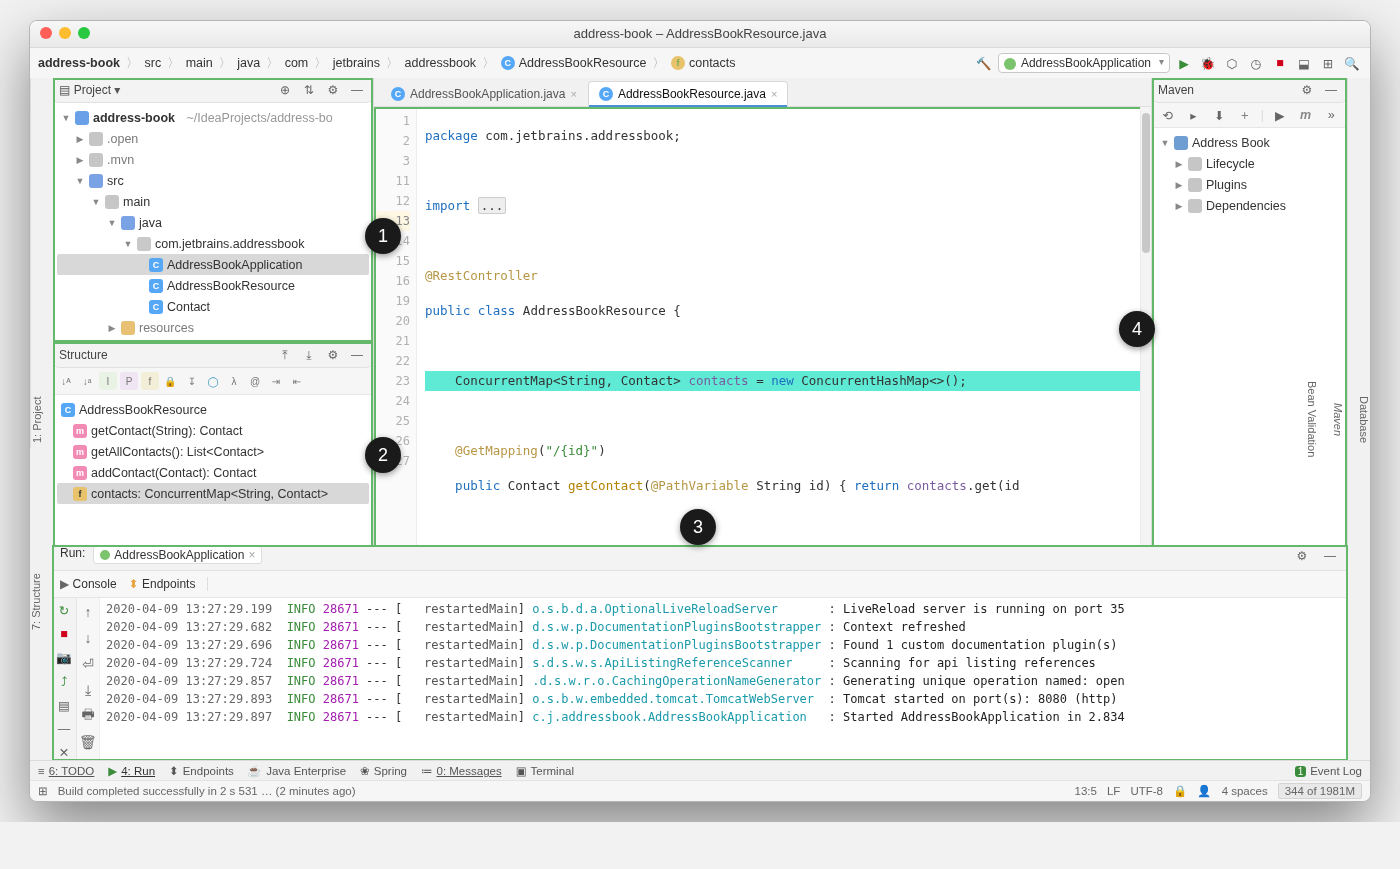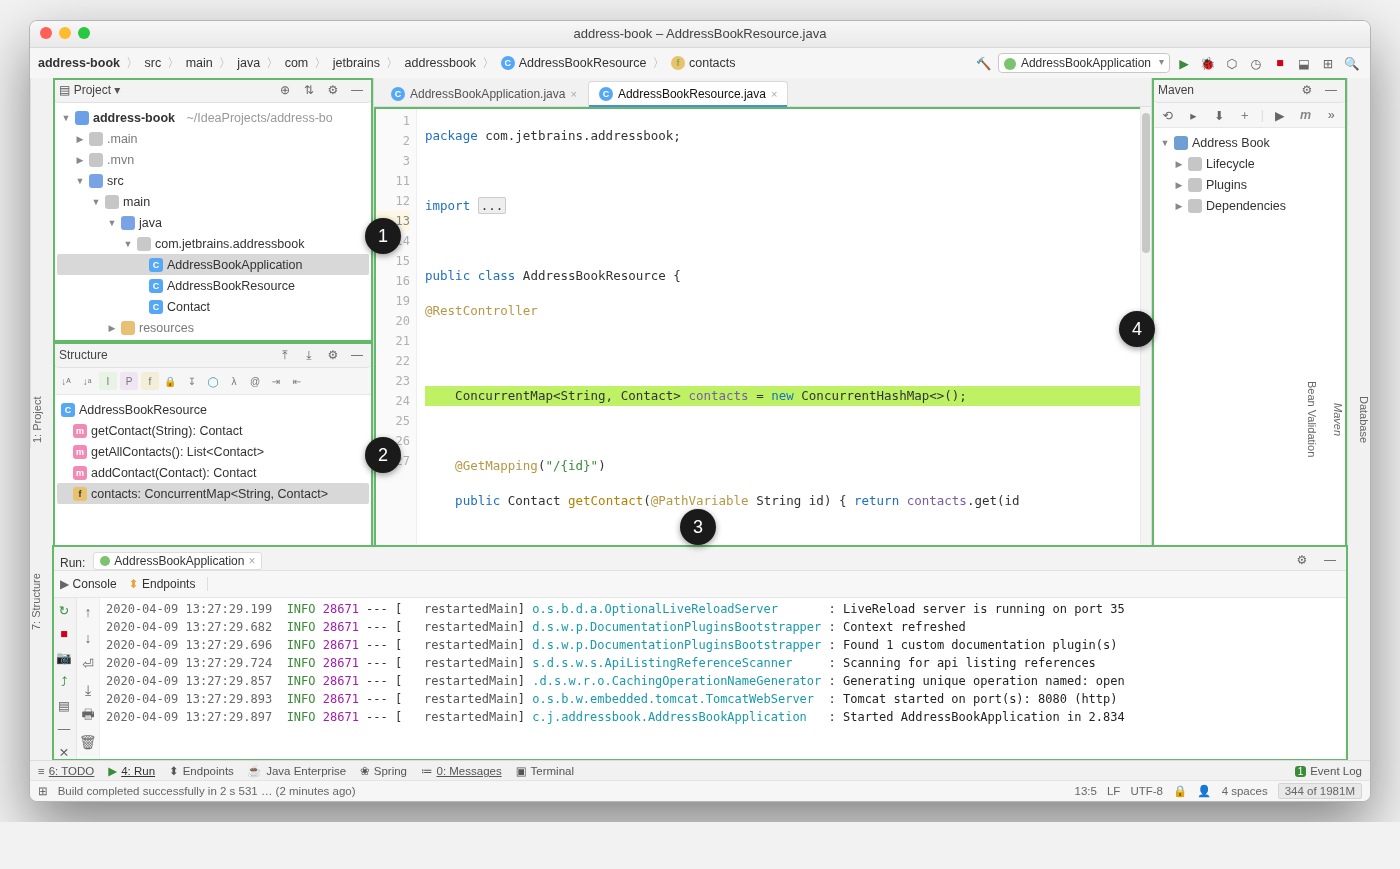--- a/index.html
+++ b/index.html
@@ -48,32 +48,32 @@
   .rightcol{width:195px;border-left:1px solid #dcdcdc;display:flex;flex-direction:column;}
   .tabs{height:28px;background:#f1f1f1;border-bottom:1px solid #dedede;display:flex;align-items:flex-end;padding-left:6px;}
   .tab{height:24px;display:flex;align-items:center;gap:5px;padding:0 10px;font-size:12px;border:1px solid transparent;border-bottom:none;border-radius:4px 4px 0 0;color:#555;}
   .tab.active{background:#fff;border-color:#d8d8d8;color:#111;}
   .tab .x{color:#aaa;font-size:11px;}
   .editor{flex:1;display:flex;min-height:0;position:relative;overflow:hidden;background:#fff;}
   .gutter{width:36px;background:#fafafa;border-right:1px solid #eee;color:#b0b0b0;font-family:Menlo,Consolas,monospace;font-size:12px;text-align:right;padding:4px 6px 0 0;}
   .gutter div{height:20px;line-height:20px;}
   .code{position:relative;flex:1;font-family:Menlo,Consolas,monospace;font-size:12.5px;padding:4px 0 0 8px;overflow:hidden;white-space:pre;}
   .code .ln{height:20px;line-height:20px;}
-  .code .hl{background:#bef264;margin-top:15px;}
+  .code .hl{background:#5eead4;}
   .kw{color:#1f6fbf;}
   .an{color:#b79745;}
   .str{color:#3a8b3a;}
   .id{color:#7a5ca0;}
   .mref{color:#b38200;}
   .cmt{color:#999;}
   .high{background:#eee;border:1px solid #ccc;border-radius:2px;padding:0 2px;}
   .scroll{position:absolute;right:0;top:0;bottom:0;width:10px;background:#f4f4f4;border-left:1px solid #eaeaea;}
   .scroll .thumb{position:absolute;left:1px;right:1px;top:6px;height:140px;background:#c8c8c8;border-radius:4px;}
   .run-panel{position:absolute;left:22px;right:22px;bottom:0;height:215px;border-top:1px solid #dcdcdc;background:#fff;display:flex;flex-direction:column;}
-  .run-head{height:24px;background:#f3f3f3;border-bottom:1px solid #e1e1e1;display:flex;align-items:flex-end;padding:0 8px;gap:8px;font-size:12px;}
+  .run-head{height:24px;background:#f3f3f3;border-bottom:1px solid #e1e1e1;display:flex;align-items:flex-start;padding:0 8px;gap:8px;font-size:12px;}
   .run-toolbar{height:26px;background:#f7f7f7;border-bottom:1px solid #e5e5e5;display:flex;align-items:center;padding:0 8px;gap:14px;font-size:12px;}
   .run-body{flex:1;display:flex;min-height:0;}
   .run-side{width:24px;background:#f3f3f3;border-right:1px solid #e6e6e6;display:flex;flex-direction:column;align-items:center;gap:6px;padding-top:4px;}
   .run-side2{width:22px;background:#f7f7f7;border-right:1px solid #eee;display:flex;flex-direction:column;align-items:center;gap:6px;padding-top:4px;color:#999;font-size:14px;}
   .logs{flex:1;font-family:Menlo,Consolas,monospace;font-size:12px;overflow:hidden;padding:2px 6px;white-space:pre;}
   .logs .log{height:18px;line-height:18px;}
   .lg-ts{color:#666;}
   .lg-info{color:#3a8b3a;}
   .lg-pid{color:#a21caf;}
   .lg-th{color:#555;}
@@ -161,21 +161,21 @@
             <span class="tb-btn">⇅</span>
             <span class="tb-btn">⚙</span>
             <span class="tb-btn">—</span>
           </span>
         </div>
         <div class="tree">
           <div class="row"><span class="tw">▼</span><span class="ico prj"></span><b>address-book</b>&nbsp;<span class="dim">~/IdeaProjects/address-bo</span></div>
           <div class="row" style="padding-left:18px">
               <span class="tw">▶</span>
               <span class="ico dir"></span>
-              <span class="fold">.main</span>
+              <span class="fold">.open</span>
             </div>
           <div class="row" style="padding-left:18px">
               <span class="tw">▶</span>
               <span class="ico dir"></span>
               <span class="fold">.mvn</span>
             </div>
           <div class="row" style="padding-left:18px">
               <span class="tw">▼</span>
               <span class="ico src"></span>
               <span>src</span>
@@ -296,22 +296,22 @@
             <div>24</div>
             <div>25</div>
             <div>26</div>
             <div>27</div>
           </div>
         <div class="code">
 <div class="ln"><span class="kw">package</span> com.jetbrains.addressbook;</div>
 <div class="ln"> </div>
 <div class="ln"><span class="kw">import</span> <span class="high">...</span></div>
 <div class="ln"> </div>
+<div class="ln"><span class="an">@RestController</span></div>
 <div class="ln"><span class="kw">public</span> <span class="kw">class</span> AddressBookResource {</div>
-<div class="ln"><span class="an">@RestController</span></div>
 <div class="ln"> </div>
 <div class="ln hl">    ConcurrentMap&lt;String, Contact&gt; <span class="id">contacts</span> = <span class="kw">new</span> ConcurrentHashMap&lt;&gt;();</div>
 <div class="ln"> </div>
 <div class="ln">    <span class="an">@GetMapping</span>(<span class="str">"/{id}"</span>)</div>
 <div class="ln">    <span class="kw">public</span> Contact <span class="mref">getContact</span>(<span class="an">@PathVariable</span> String id) { <span class="kw">return</span> <span class="id">contacts</span>.get(id</div>
 <div class="ln"> </div>
 <div class="ln">    <span class="an">@GetMapping</span>(<span class="str">"/"</span>)</div>
 <div class="ln">    <span class="kw">public</span> List&lt;Contact&gt; <span class="mref">getAllContacts</span>() { <span class="kw">return</span> <span class="kw">new</span> ArrayList&lt;<span class="cmt">Contact</span>&gt;(<span class="id">conta</span></div>
 <div class="ln"> </div>
 <div class="ln">    <span class="an">@PostMapping</span>(<span class="str">"/"</span>)</div>

